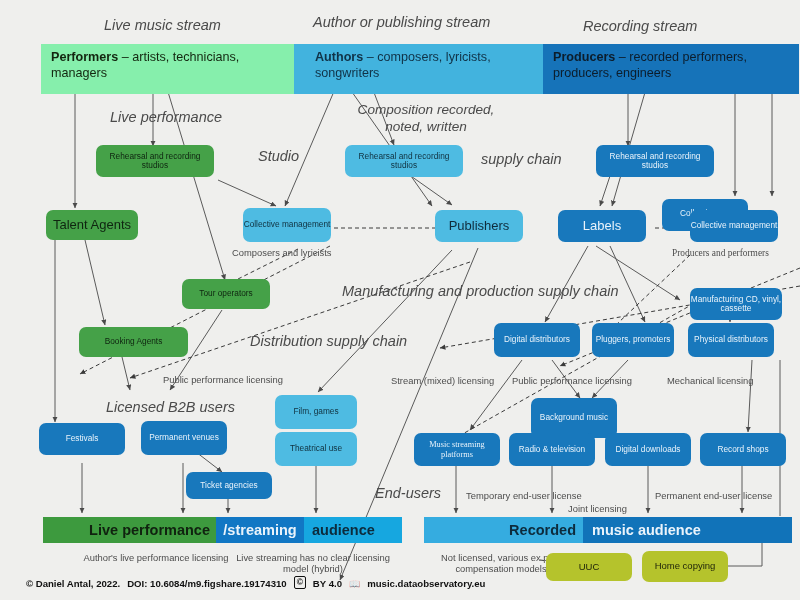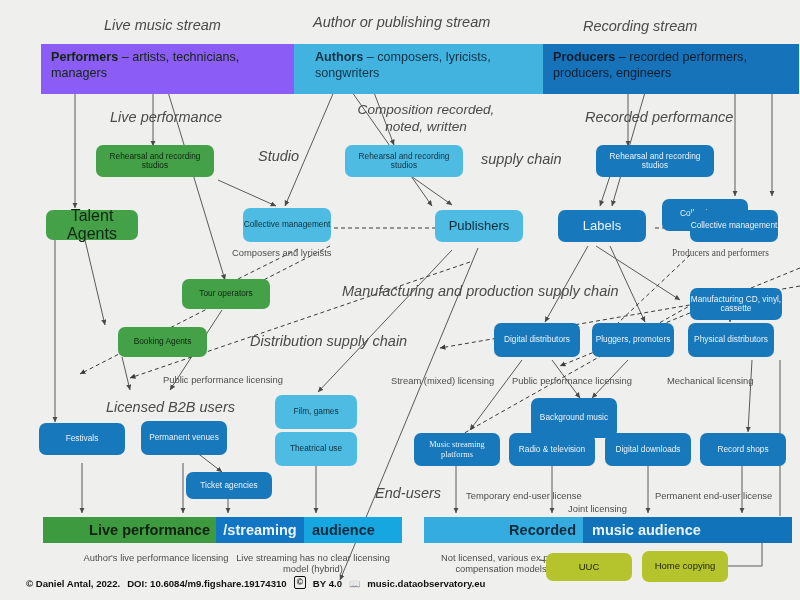--- a/index.html
+++ b/index.html
@@ -10,21 +10,21 @@
     overflow:hidden;
     position:relative;
   }
   #canvas{position:absolute;left:0;top:0;width:800px;height:600px;}
   svg.edges{position:absolute;left:0;top:0;width:800px;height:600px;pointer-events:none;}
 
   .node{position:absolute;box-sizing:border-box;display:flex;align-items:center;justify-content:center;text-align:center;line-height:1.12;}
   .rounded{border-radius:7px;}
 
   
-  .green-dark{background:#8b5cf6;color:#13260f;}
+  .green-dark{background:#86efac;color:#13260f;}
   .green-mid{background:#45a148;color:#0f2510;}
   .blue-head{background:#1673b9;color:#0b1c2c;}
   .blue-mid{background:#1878bc;color:#e9f3fb;}
   .blue-light{background:#42b3de;color:#103247;}
   .blue-light2{background:#4ebbe2;color:#10313f;}
   .olive{background:#b5c32c;color:#22270a;}
 
   .stream-title{position:absolute;font-style:italic;color:#4a4a4a;font-size:14.5px;white-space:nowrap;}
   .edge-label{position:absolute;color:#4d4d4d;font-size:9.4px;white-space:nowrap;text-align:center;line-height:1.2;}
   .big-italic{position:absolute;font-style:italic;color:#4a4a4a;font-size:14.5px;white-space:nowrap;}
@@ -164,21 +164,20 @@
   </div>
   <div class="header-bar blue-light" style="left:294px;top:44px;width:232px;height:38px;padding-left:21px;">
     <b>Authors</b><span> – composers, lyricists, songwriters</span>
   </div>
   <div class="header-bar blue-head" style="left:543px;top:44px;width:237px;height:38px;color:#0c1d2c;">
     <b>Producers</b><span> – recorded performers, producers, engineers</span>
   </div>
 
   <div class="big-italic" style="left:110px;top:109px;">Live performance</div>
   <div class="big-italic" style="left:346px;top:102px;text-align:center;width:160px;white-space:normal;line-height:1.25;font-size:13.6px;"><span>Composition recorded, noted, written</span></div>
-  <div class="big-italic" style="left:585px;top:109px;">Recorded performance</div>
   <div class="big-italic" style="left:258px;top:148px;">Studio</div>
   <div class="big-italic" style="left:481px;top:151px;">supply chain</div>
   <div class="big-italic" style="left:342px;top:283px;">Manufacturing and production supply chain</div>
   <div class="big-italic" style="left:250px;top:333px;">Distribution supply chain</div>
   <div class="big-italic" style="left:106px;top:399px;">Licensed B2B users</div>
   <div class="big-italic" style="left:375px;top:485px;">End-users</div>
 
   <div class="edge-label" style="left:232px;top:247px;">Composers and lyricists</div>
   <div class="edge-label" style="left:672px;top:248px;font-family:Liberation Serif, serif;">Producers and performers</div>
   <div class="edge-label" style="left:163px;top:374px;">Public performance licensing</div>
@@ -186,23 +185,23 @@
   <div class="edge-label" style="left:512px;top:375px;">Public performance licensing</div>
   <div class="edge-label" style="left:667px;top:375px;">Mechanical licensing</div>
   <div class="edge-label" style="left:466px;top:490px;">Temporary end-user license</div>
   <div class="edge-label" style="left:568px;top:503px;">Joint licensing</div>
   <div class="edge-label" style="left:655px;top:490px;">Permanent end-user license</div>
   <div class="edge-label" style="left:68px;top:552px;width:176px;white-space:normal;"><span>Author's live performance licensing</span></div>
   <div class="edge-label" style="left:227px;top:552px;width:172px;white-space:normal;"><span>Live streaming has no clear licensing model (hybrid)</span></div>
   <div class="edge-label" style="left:412px;top:552px;width:178px;white-space:normal;"><span>Not licensed, various ex post compensation models</span></div>
 
   <div class="node rounded green-mid small-node" style="left:96px;top:145px;width:118px;height:32px;">Rehearsal and recording studios</div>
-  <div class="node rounded green-mid med-node" style="left:46px;top:210px;width:92px;height:30px;font-size:16px;">Talent Agents</div>
+  <div class="node rounded green-mid med-node" style="left:46px;top:210px;width:92px;height:30px;font-size:13px;">Talent Agents</div>
   <div class="node rounded green-mid small-node" style="left:182px;top:279px;width:88px;height:30px;">Tour operators</div>
-  <div class="node rounded green-mid small-node" style="left:79px;top:327px;width:89px;height:30px;margin-left:39px;">Booking Agents</div>
+  <div class="node rounded green-mid small-node" style="left:79px;top:327px;width:109px;height:30px;">Booking Agents</div>
 
   <div class="node rounded blue-light2 small-node" style="left:345px;top:145px;width:118px;height:32px;color:#10313f;">Rehearsal and recording studios</div>
   <div class="node rounded blue-light2 small-node" style="left:243px;top:208px;width:88px;height:34px;color:#10313f;">Collective management</div>
   <div class="node rounded blue-light2" style="left:435px;top:210px;width:88px;height:32px;font-size:13px;color:#0f2c3c;">Publishers</div>
   <div class="node rounded blue-light2 small-node" style="left:275px;top:395px;width:82px;height:34px;color:#10313f;">Film, games</div>
   <div class="node rounded blue-light2 small-node" style="left:275px;top:432px;width:82px;height:34px;color:#10313f;">Theatrical use</div>
 
   <div class="node rounded blue-mid small-node" style="left:596px;top:145px;width:118px;height:32px;">Rehearsal and recording studios</div>
   <div class="node rounded blue-mid" style="left:558px;top:210px;width:88px;height:32px;font-size:13px;">Labels</div>
   <div class="node rounded blue-mid small-node" style="left:662px;top:199px;width:86px;height:32px;align-items:flex-start;padding-top:10px;">Collective ma</div>

